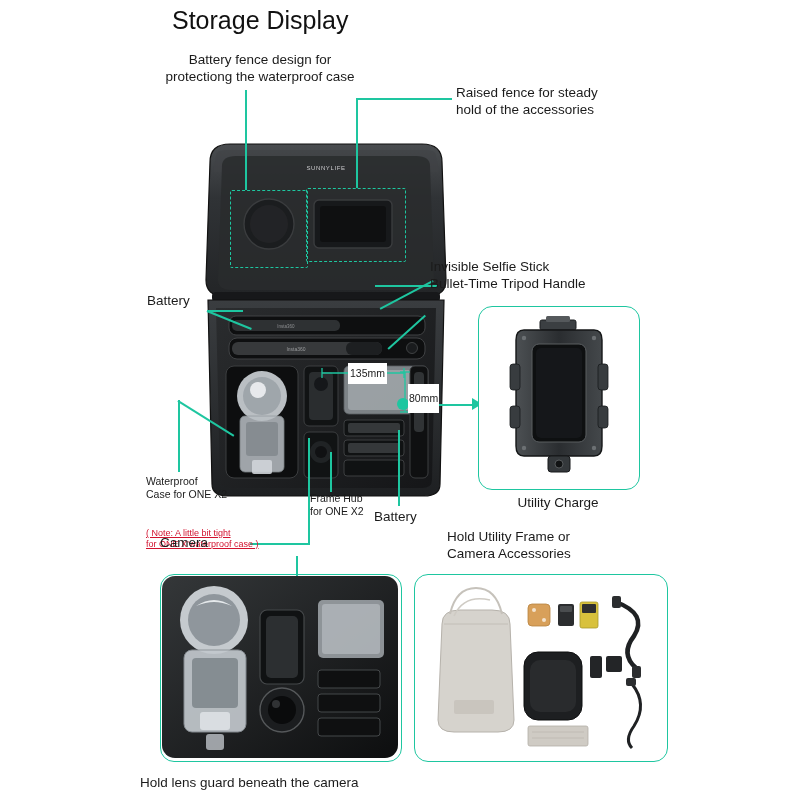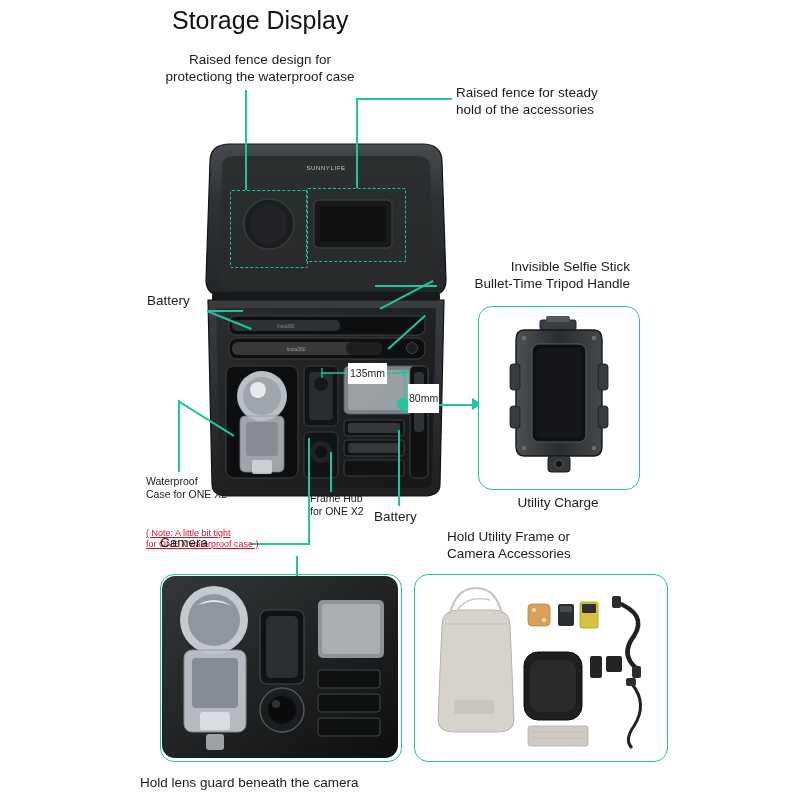--- a/index.html
+++ b/index.html
@@ -197,27 +197,27 @@
 
   <div class="photo" style="left:398px; top:370px; width:14px; height:44px;">
     <svg width="14" height="44" viewBox="0 0 14 44">
       <line x1="7" y1="2" x2="7" y2="42" stroke="#1ec6a0" stroke-width="1.3"></line>
       <line x1="2" y1="2" x2="12" y2="2" stroke="#1ec6a0" stroke-width="1.3"></line>
       <line x1="2" y1="42" x2="12" y2="42" stroke="#1ec6a0" stroke-width="1.3"></line>
     </svg>
   </div>
   <div class="lbl small" style="left:408px; top:384px; background:#fff; padding:8px 1px;">80mm</div>
 
-  <div class="lbl" style="left:160px; top:51px; width:200px; text-align:center;">Raised fence design for
+  <div class="lbl" style="left:160px; top:51px; width:200px; text-align:center;">Battery fence design for
 protectiong the waterproof case</div>
 
   <div class="lbl" style="left:456px; top:84px; width:180px;">Raised fence for steady
 hold of the accessories</div>
 
-  <div class="lbl" style="left:430px; top:258px; width:200px;text-align:right;">Invisible Selfie Stick
+  <div class="lbl" style="left:430px; top:258px; width:200px;">Invisible Selfie Stick
 Bullet-Time Tripod Handle</div>
 
   <div class="lbl" style="left:147px; top:292px;">Battery</div>
 
   <div class="lbl small" style="left:146px; top:475px; width:120px;">Waterproof
 Case for ONE X2</div>
   <div class="lbl red" style="left:146px; top:528px; width:130px;text-decoration:underline;">( Note: A little bit tight
 for ONE X’waterproof case )</div>
 
   <div class="lbl small" style="left:310px; top:492px; width:86px;">Frame Hub

